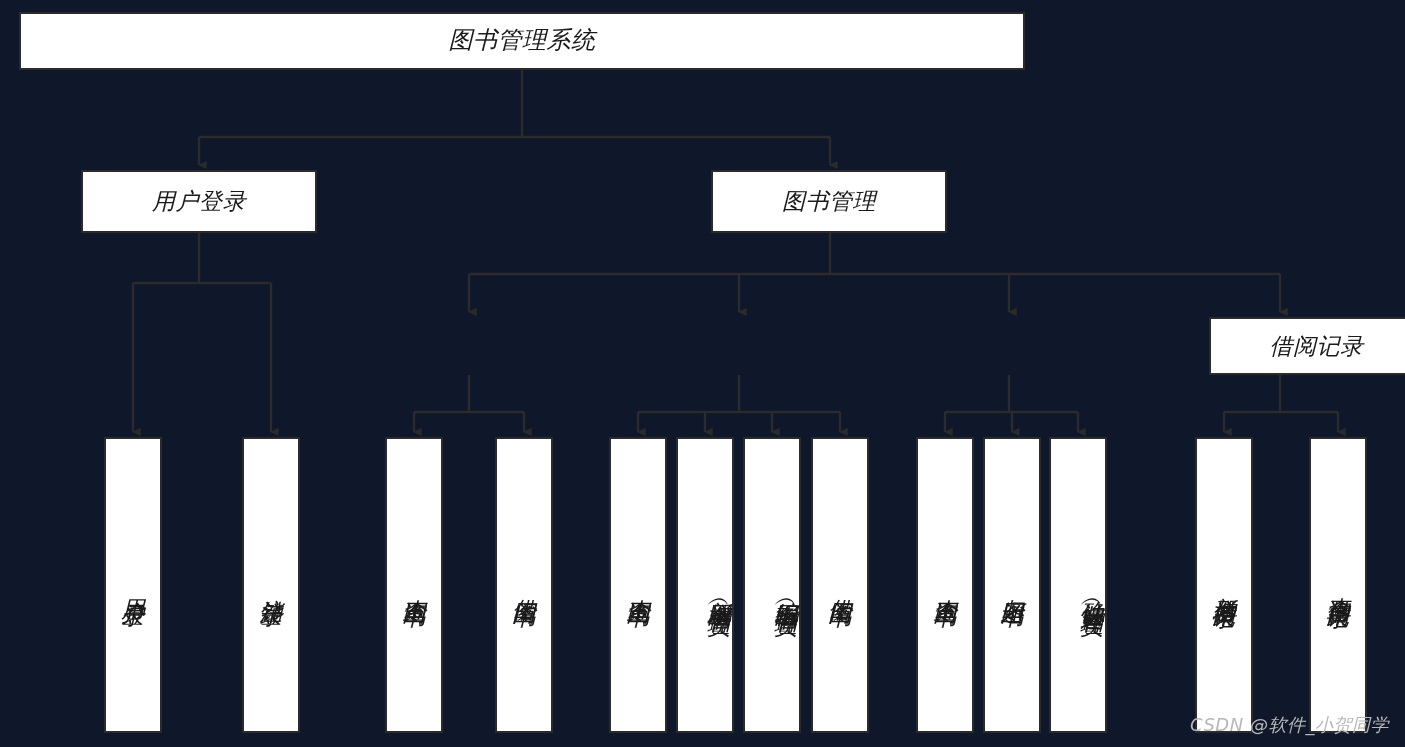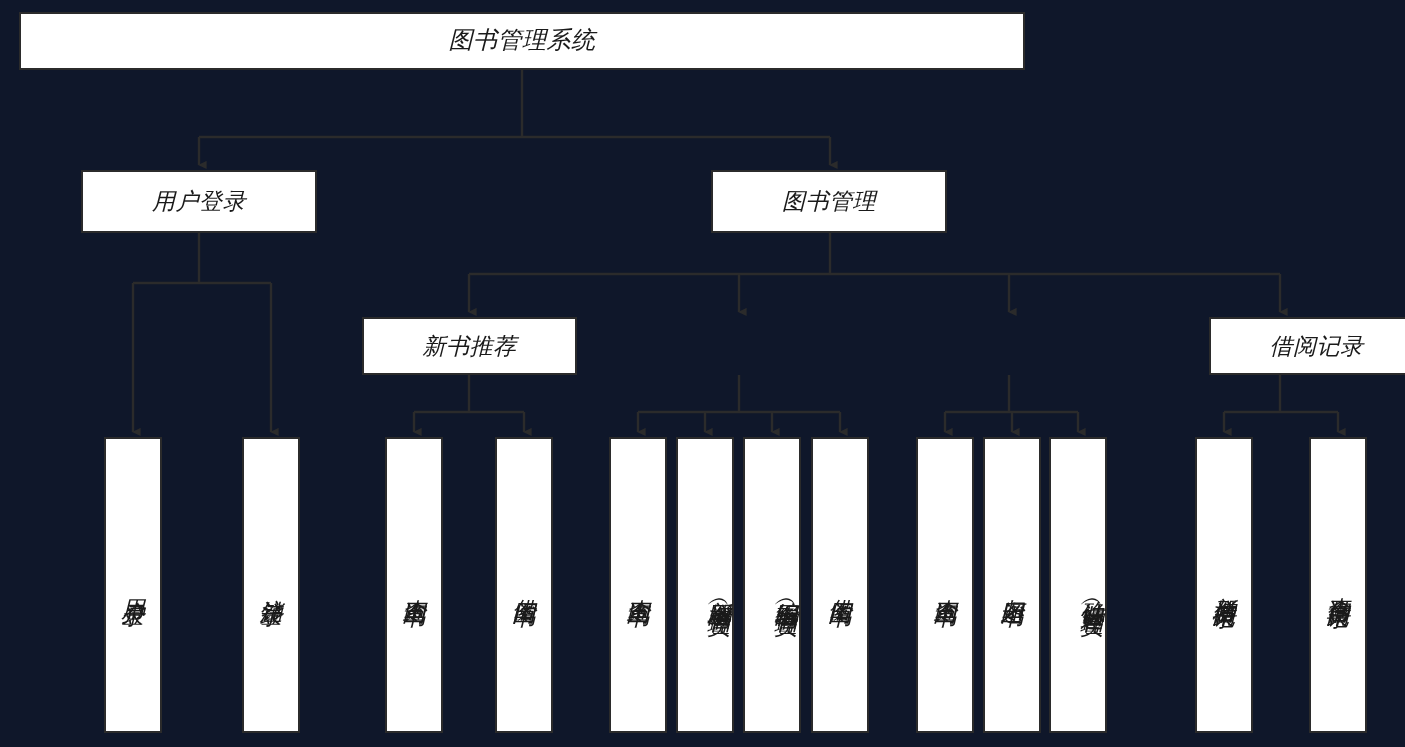--- a/index.html
+++ b/index.html
@@ -123,21 +123,20 @@
       <path d="M 1338 412 L 1338 432" marker-end="url(#arrowhead)"></path>
     </g>
   </svg>
 
   <div class="node node-h node-root" style="left:19px; top:12px; width:1006px; height:58px;">图书管理系统</div>
 
   <div class="node node-h" style="left:81px; top:170px; width:236px; height:63px;">用户登录</div>
 
   <div class="node node-h" style="left:711px; top:170px; width:236px; height:63px;">图书管理</div>
 
-  <div class="node node-h" style="left:362px; top:317px; width:215px; height:58px;">新书推荐</div>
 
 
 
   <div class="node node-h" style="left:1172px; top:317px; width:215px; height:58px;margin-left:37px;">借阅记录</div>
 
   <div class="node node-v vcenter" style="left:104px; top:437px; width:58px; height:296px;">用户登录</div>
 
   <div class="node node-v vcenter" style="left:242px; top:437px; width:58px; height:296px;">注销登录</div>
 
   <div class="node node-v vcenter" style="left:385px; top:437px; width:58px; height:296px;">查询图书</div>
@@ -155,14 +154,15 @@
   <div class="node node-v vcenter" style="left:916px; top:437px; width:58px; height:296px;">查询图书</div>
 
   <div class="node node-v vcenter" style="left:983px; top:437px; width:58px; height:296px;">归还图书</div>
 
   <div class="node node-v" style="left:1049px; top:437px; width:58px; height:296px;">确认归还（管理员）</div>
 
   <div class="node node-v vcenter" style="left:1195px; top:437px; width:58px; height:296px;">新增借阅记录</div>
 
   <div class="node node-v vcenter" style="left:1309px; top:437px; width:58px; height:296px;">查询借阅记录</div>
 
+  <div class="watermark" style="left:1190px; top:713px;">CSDN @软件_小贺同学</div>
 
 </div>
 
 </body></html>

